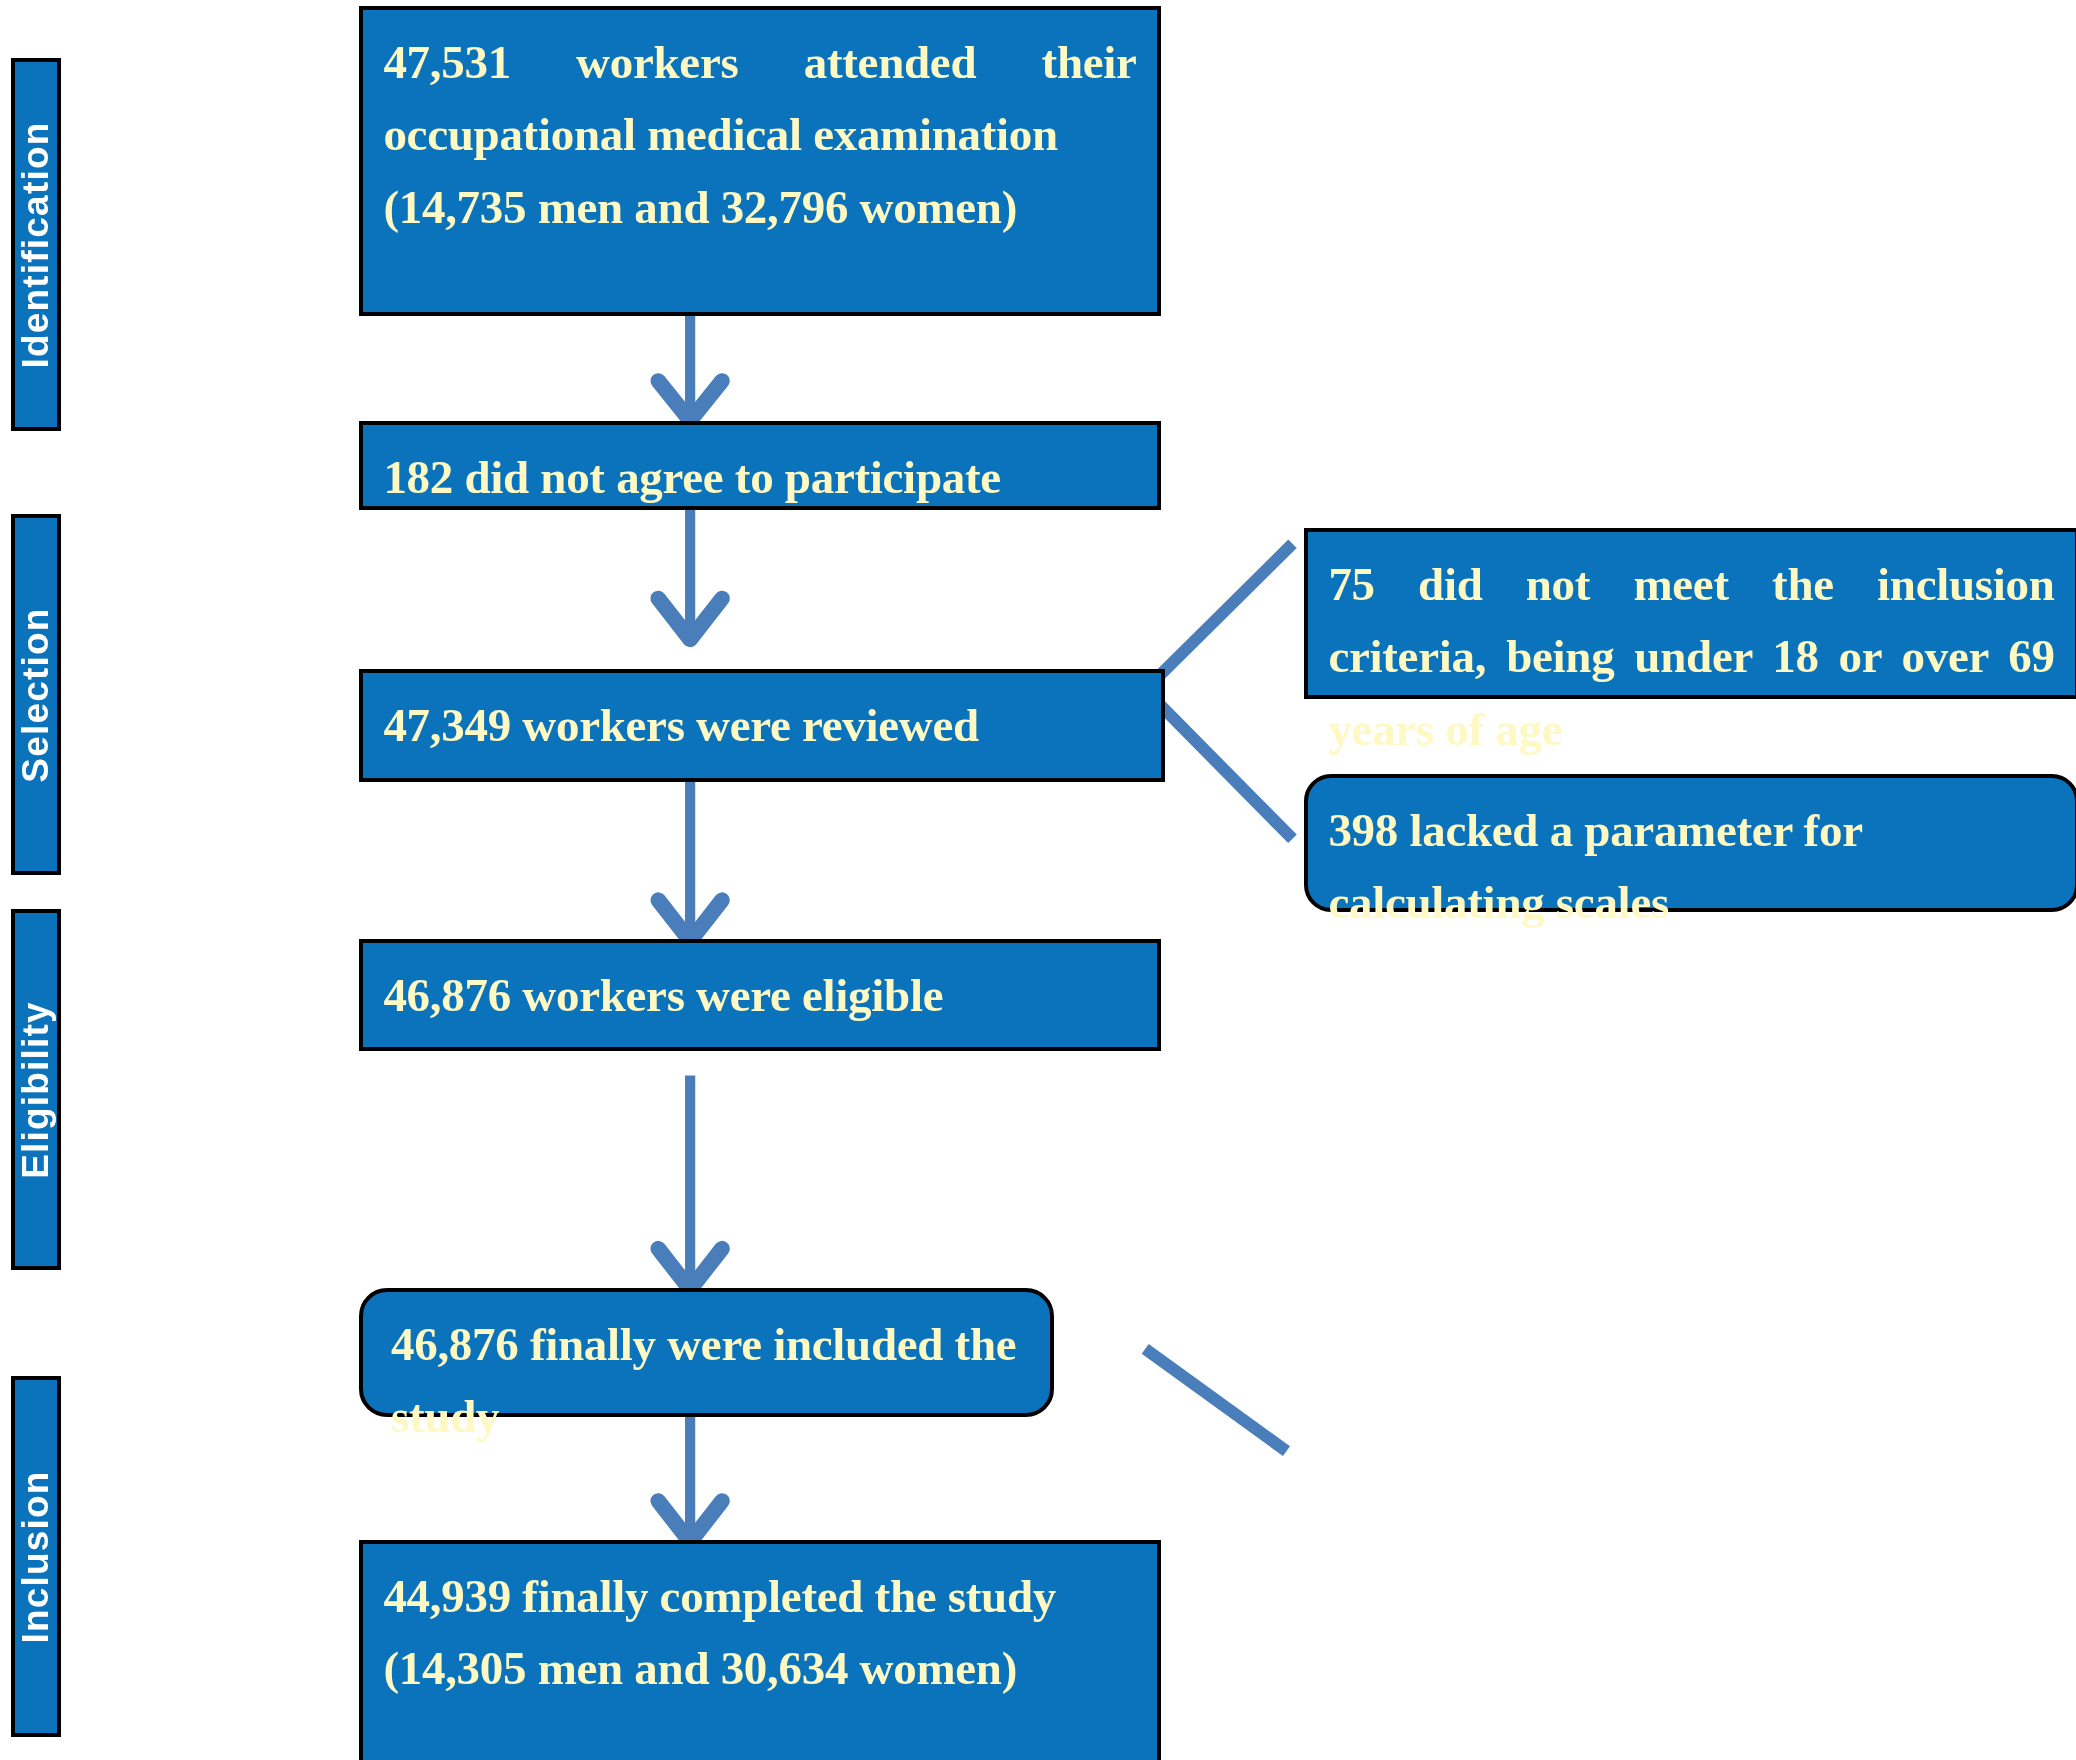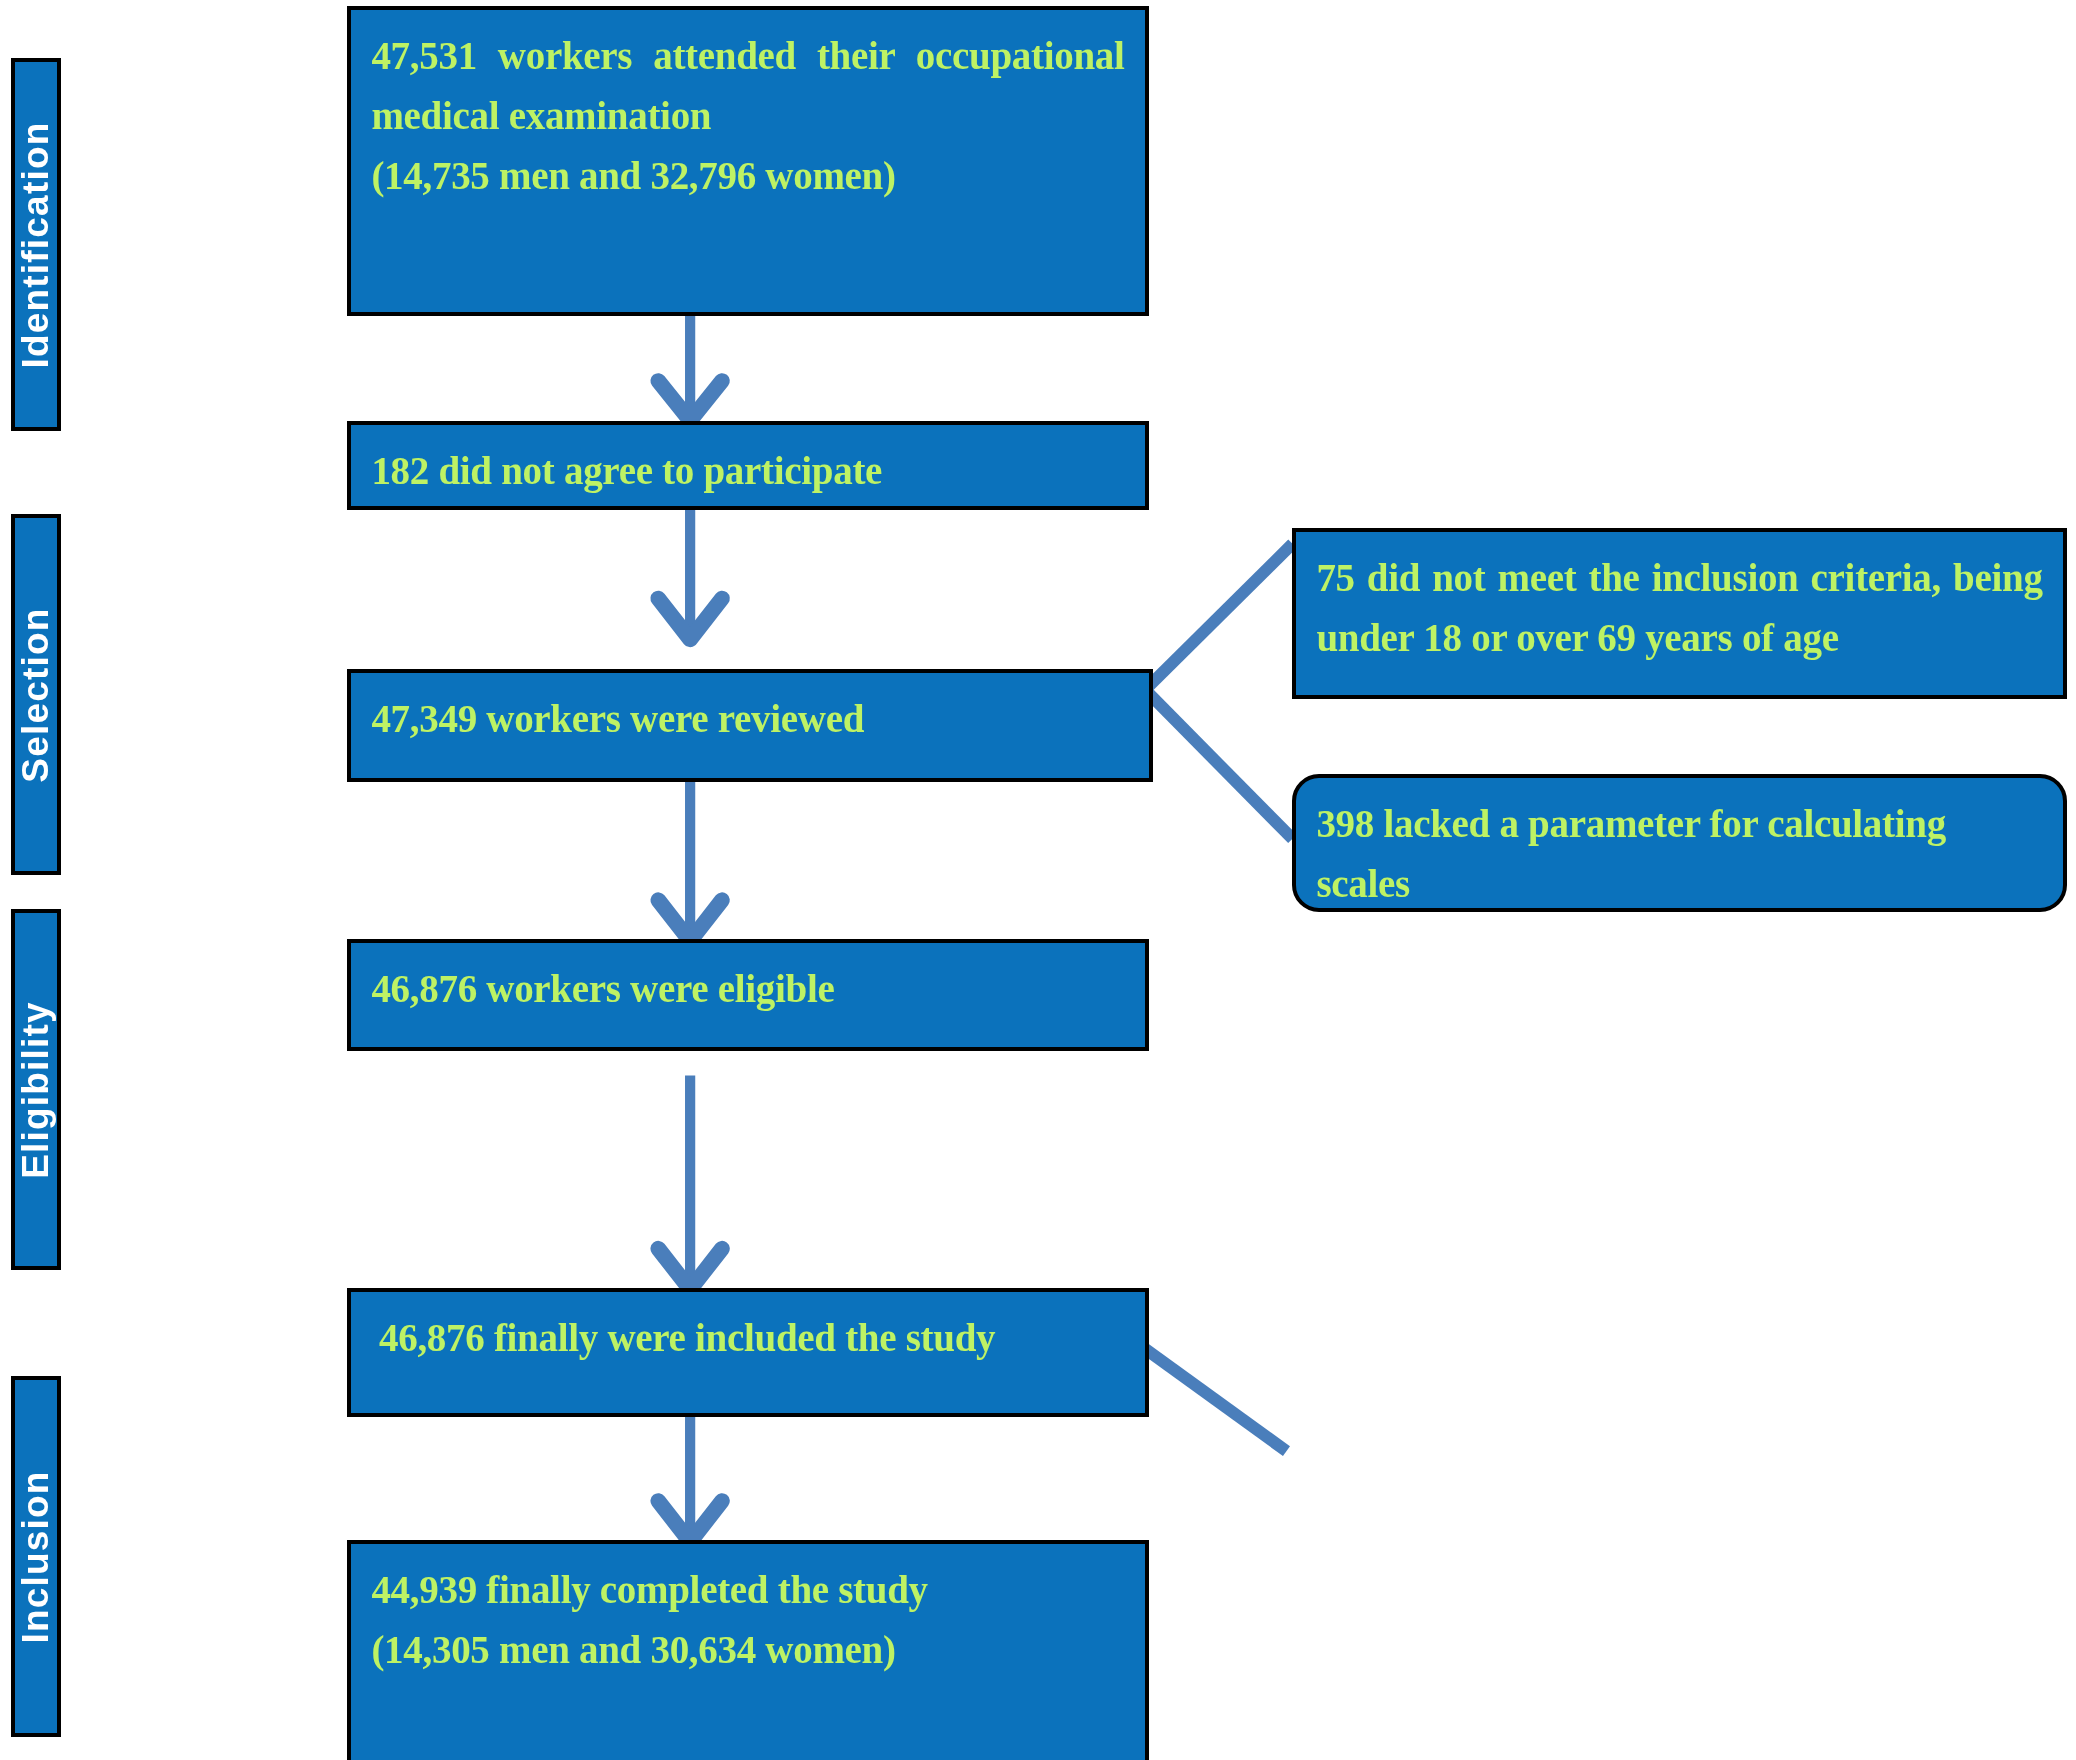--- a/index.html
+++ b/index.html
@@ -9,27 +9,28 @@
     height:1760px;
     background:#ffffff;
     overflow:hidden;
     font-family:"Liberation Serif", serif;
   }
   .box{
     position:absolute;
     background:#0b72bc;
     border:4.8px solid #000000;
     box-sizing:border-box;
-    color:#bef264;
+    color:#fef9c3;
     font-weight:bold;
     font-family:"Liberation Serif", serif;
-    font-size:39px;
+    font-size:47px;
     line-height:1.55;
     letter-spacing:-0.3px;
     padding:15.6px 20.4px 12px 20.4px;
+    margin-left:12px;
   }
   .box .txt{display:block;}
   .justify{text-align:justify;text-align-last:left;}
   .stage-tab{
     position:absolute;
     background:#0b72bc;
     border:4.2px solid #000000;
     box-sizing:border-box;
     display:flex;
     align-items:center;
@@ -127,21 +128,21 @@
   </div>
 
   <div class="box" style="left:347px; top:669px; width:806px; height:113px;">
     <span class="txt">47,349 workers were reviewed</span>
   </div>
 
   <div class="box" style="left:347px; top:939px; width:802px; height:112px;">
     <span class="txt">46,876 workers were eligible</span>
   </div>
 
-  <div class="box" style="left:347px; top:1288px; width:802px; height:129px; padding-left:28px;">
+  <div class="box" style="left:347px; top:1288px; width:695px; height:129px; padding-left:28px;border-radius:28px;">
     <span class="txt">46,876 finally were included the study</span>
   </div>
 
   <div class="box" style="left:347px; top:1540px; width:802px; height:252px;">
     <span class="txt justify">44,939 finally completed the study</span>
     <span class="txt">(14,305 men and 30,634 women)</span>
   </div>
 
   <div class="box justify" style="left:1292px; top:528px; width:775px; height:171px;">
     <span class="txt justify">75 did not meet the inclusion criteria, being under 18 or over 69 years of age</span>

